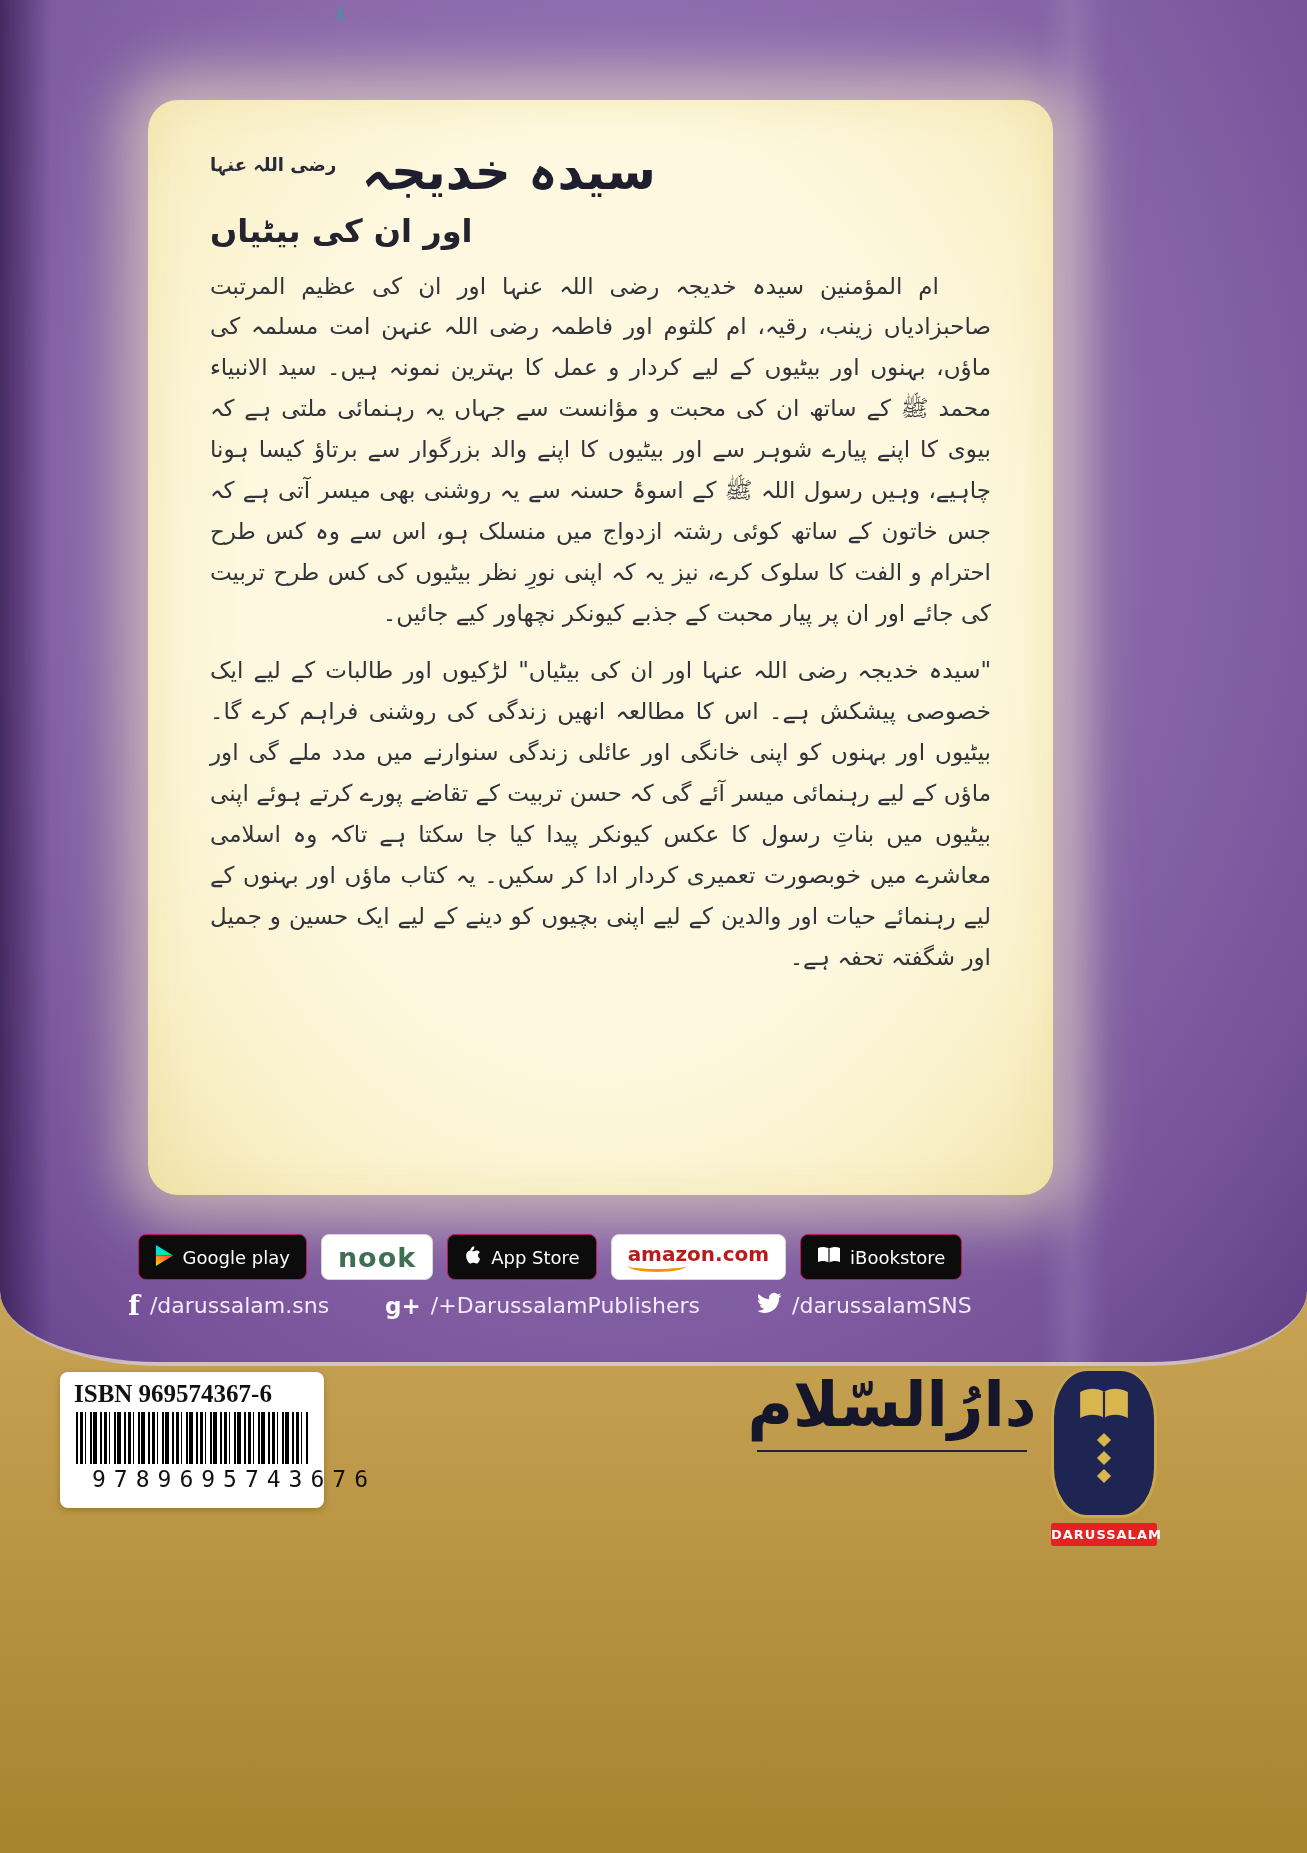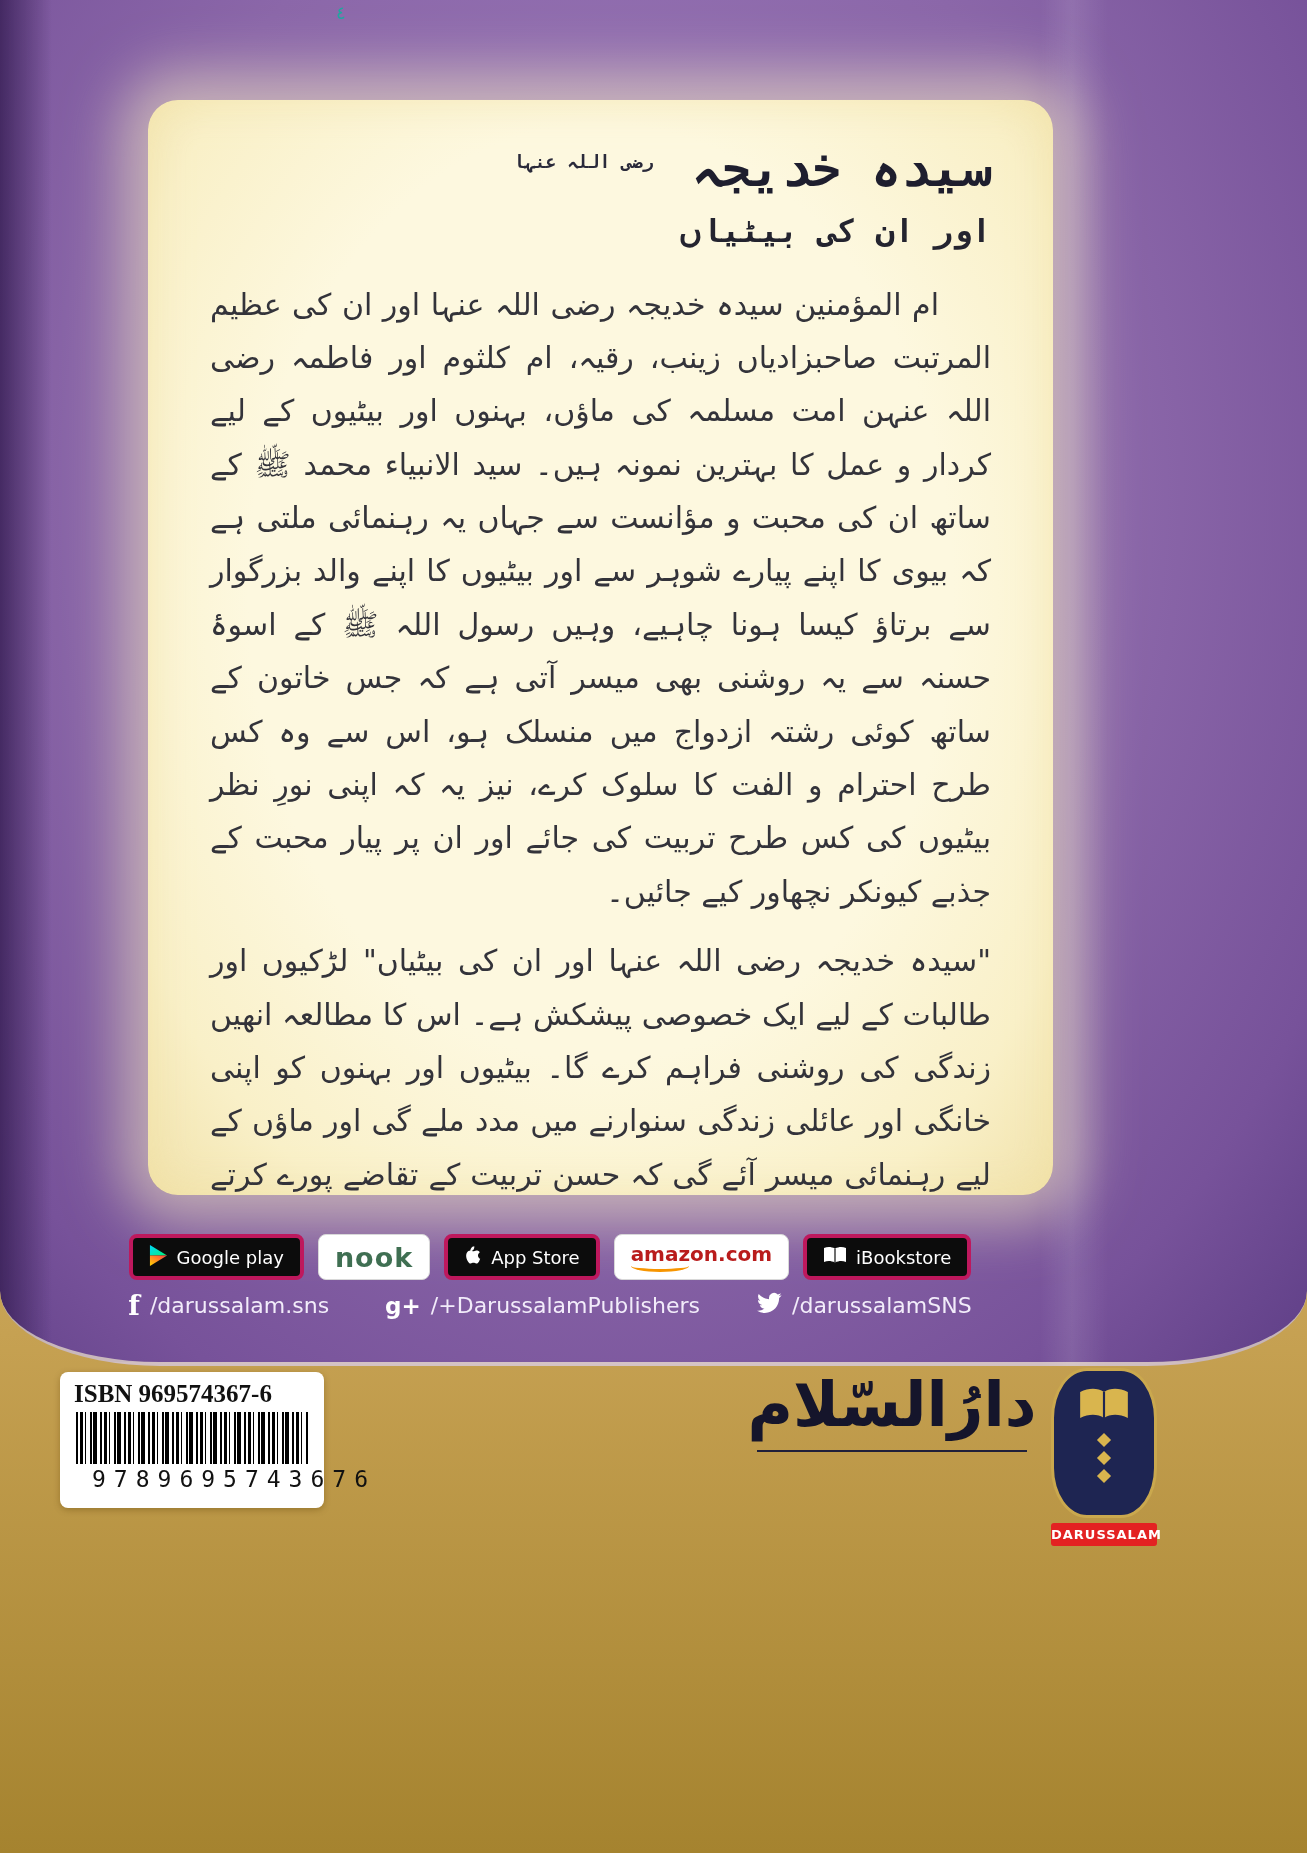--- a/index.html
+++ b/index.html
@@ -24,37 +24,37 @@
 
   
   .parchment{
     position:absolute;left:148px;top:100px;width:905px;height:1095px;
     box-sizing:border-box;padding:44px 62px 30px;overflow:hidden;
     background:radial-gradient(ellipse at 50% 45%, #fdf8df 55%, #f9f0c8 82%, #f1e2ab 100%);
     border-radius:30px;
     box-shadow:0 0 55px 28px rgba(246,236,195,.55), inset 0 0 40px rgba(240,224,160,.6);
     direction:rtl;
   }
-  .title-block{text-align:right;margin-bottom:26px;font-family:Liberation Mono, monospace;}
+  .title-block{text-align:left;margin-bottom:16px;}
   .title-main{font-size:50px;font-weight:bold;color:#1e1e2e;line-height:1.15;}
   .honorific{font-size:18px;font-weight:bold;color:#2a2a3a;vertical-align:super;margin-right:8px;display:inline-block;}
   .title-sub{font-size:32px;font-weight:bold;color:#24242f;margin-top:10px;}
-  .para{font-size:30px;line-height:1.78;color:#33333a;text-align:justify;margin:16px 0 14px;}
+  .para{font-size:23px;line-height:1.78;color:#33333a;text-align:justify;margin:16px 0 14px;}
   .para.indent{text-indent:52px;}
 
   
   .stores{
     position:absolute;left:200px;top:1234px;width:700px;
     display:flex;gap:14px;align-items:center;justify-content:center;
   }
   .badge{
     height:46px;border-radius:8px;display:flex;align-items:center;gap:9px;
     padding:0 16px;box-sizing:border-box;white-space:nowrap;
   }
-  .badge.dark{background:#0c0c0c;color:#fff;border:4px solid #be185d;font-size:18px;}
+  .badge.dark{background:#0c0c0c;color:#fff;border:1px solid #be185d;font-size:18px;}
   .badge.light{background:#ffffff;color:#111;border:1px solid #d8d8d8;}
   .nook-text{font-size:27px;font-weight:bold;letter-spacing:1px;color:#3f6f52;}
   .amz{position:relative;padding-bottom:6px;font-size:20px;font-weight:bold;color:#b91c1c;}
   .smile{position:absolute;left:0;bottom:0;width:58px;height:9px;border-bottom:3px solid #f79500;border-radius:50%;}
 
   
   .social{
     position:absolute;left:150px;top:1290px;width:800px;
     display:flex;justify-content:center;align-items:center;gap:56px;
     color:#f2ecfa;font-size:22px;

